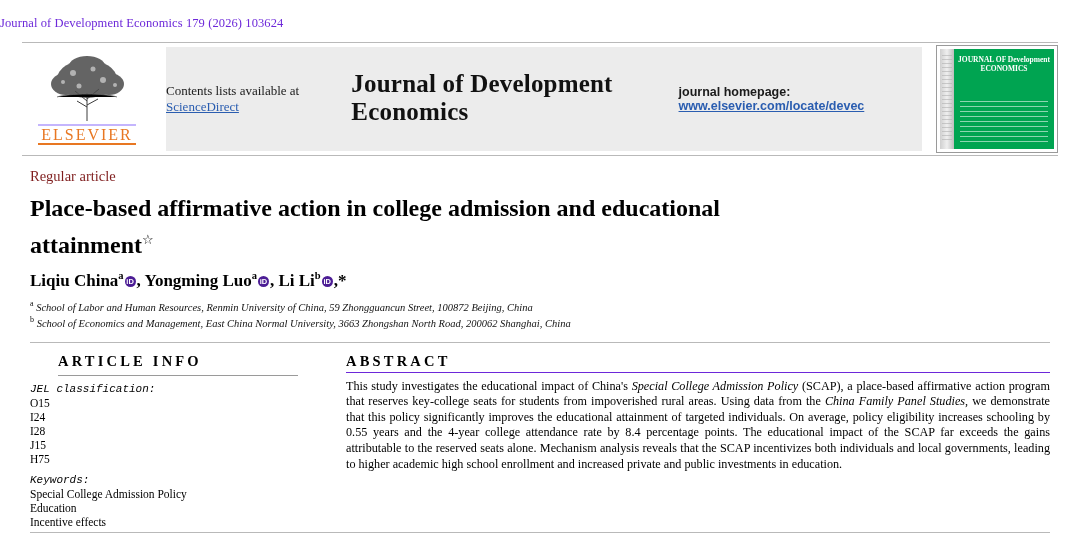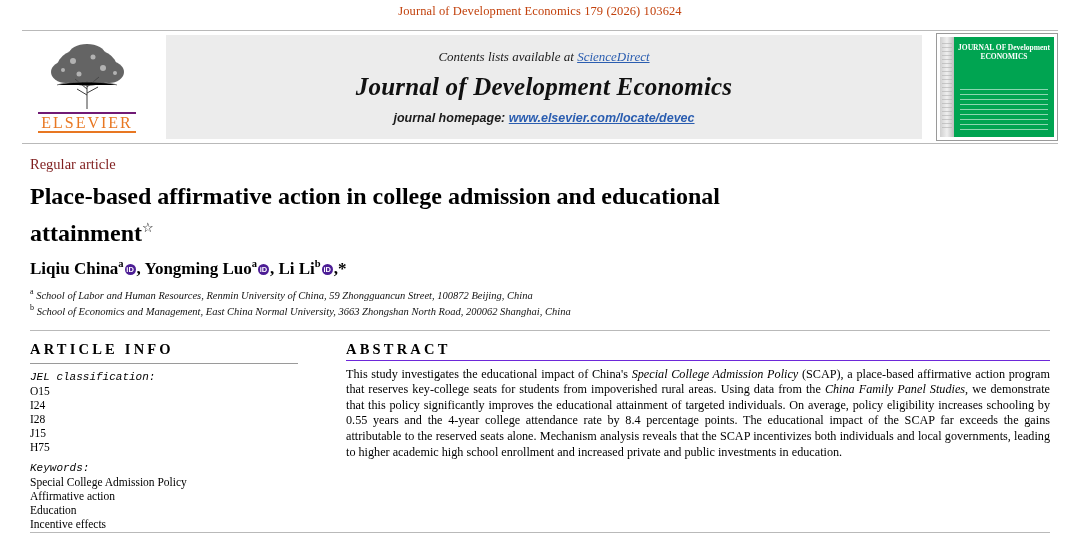--- a/index.html
+++ b/index.html
@@ -16,25 +16,24 @@
   }
   .page {
     position: relative;
     width: 1080px;
     height: 540px;
     background: #fff;
   }
 
   
   .running-head {
-    text-align: center;
     font-family: "Liberation Serif", serif;
     font-size: 12.5px;
-    color: #c2410c;
-    padding-top: 4px;
+    color: #6d28d9;
+    padding-top: 16px;
     letter-spacing: 0.1px;
   }
 
   
   .masthead {
     margin: 11px 22px 0 22px;
     border-top: 1px solid #b9b9b9;
     border-bottom: 1px solid #b9b9b9;
     display: flex;
     align-items: stretch;
@@ -57,36 +56,35 @@
     position: relative;
     overflow: hidden;
   }
   .tree-box svg { display: block; }
   .elsevier-word {
     font-family: "Liberation Serif", serif;
     font-size: 16px;
     letter-spacing: 2.0px;
     color: #e87722;
     font-weight: 400;
-    border-top: 2px solid #701a75;
+    border-top: 2px solid #c4b5fd;
     border-bottom: 2px solid #e87722;
     padding: 0px 3px;
     line-height: 17px;
     margin-top: 1px;
   }
   .journal-band {
     flex: 1;
     background: #ececec;
     margin: 2px 0 2px 14px;
     display: flex;
-    flex-direction: column;
+    flex-direction: row;
     align-items: center;
     justify-content: center;
-    gap: 4px;
-    font-style: italic;
+    gap: 16px;
   }
   .contents-line {
     font-family: "Liberation Serif", serif;
     font-size: 13px;
     color: #1a1a1a;
   }
   .contents-line .sd-link {
     color: #2a5db0;
   }
   .journal-title {
@@ -233,20 +231,21 @@
     font-size: 14.5px;
     font-weight: 700;
     letter-spacing: 3.2px;
     color: #000;
     margin-bottom: 6px;
   }
   .col-left .underline {
     border-bottom: 1px solid #9a9a9a;
     padding-bottom: 5px;
     margin-bottom: 7px;
+    margin-left: 28px;
   }
   .col-right .underline {
     border-bottom: 1px solid #6d28d9;
     padding-bottom: 2px;
   }
   .meta-label {
     font-family: Liberation Mono, monospace;
     font-size: 11px;
     font-style: italic;
     margin-bottom: 1px;
@@ -355,21 +354,20 @@
       <div class="sec-heading underline">ARTICLE INFO</div>
       <div class="meta-label">JEL classification:</div>
       <div class="meta-item">O15</div>
       <div class="meta-item">I24</div>
       <div class="meta-item">I28</div>
       <div class="meta-item">J15</div>
       <div class="meta-item">H75</div>
       <div class="meta-gap"></div>
       <div class="meta-label">Keywords:</div>
       <div class="meta-item">Special College Admission Policy</div>
-      <div class="meta-item">Affirmative action</div>
       <div class="meta-item">Education</div>
       <div class="meta-item">Incentive effects</div>
 
     </div>
 
     <div class="col-right">
       <div class="sec-heading underline">ABSTRACT</div>
       <div class="abstract-text">This study investigates the educational impact of China's <i>Special College Admission Policy</i> (SCAP), a place-based affirmative action program that reserves key-college seats for students from impoverished rural areas. Using data from the <i>China Family Panel Studies</i>, we demonstrate that this policy significantly improves the educational attainment of targeted individuals. On average, policy eligibility increases schooling by 0.55 years and the 4-year college attendance rate by 8.4 percentage points. The educational impact of the SCAP far exceeds the gains attributable to the reserved seats alone. Mechanism analysis reveals that the SCAP incentivizes both individuals and local governments, leading to higher academic high school enrollment and increased private and public investments in education.</div>
     </div>
 

